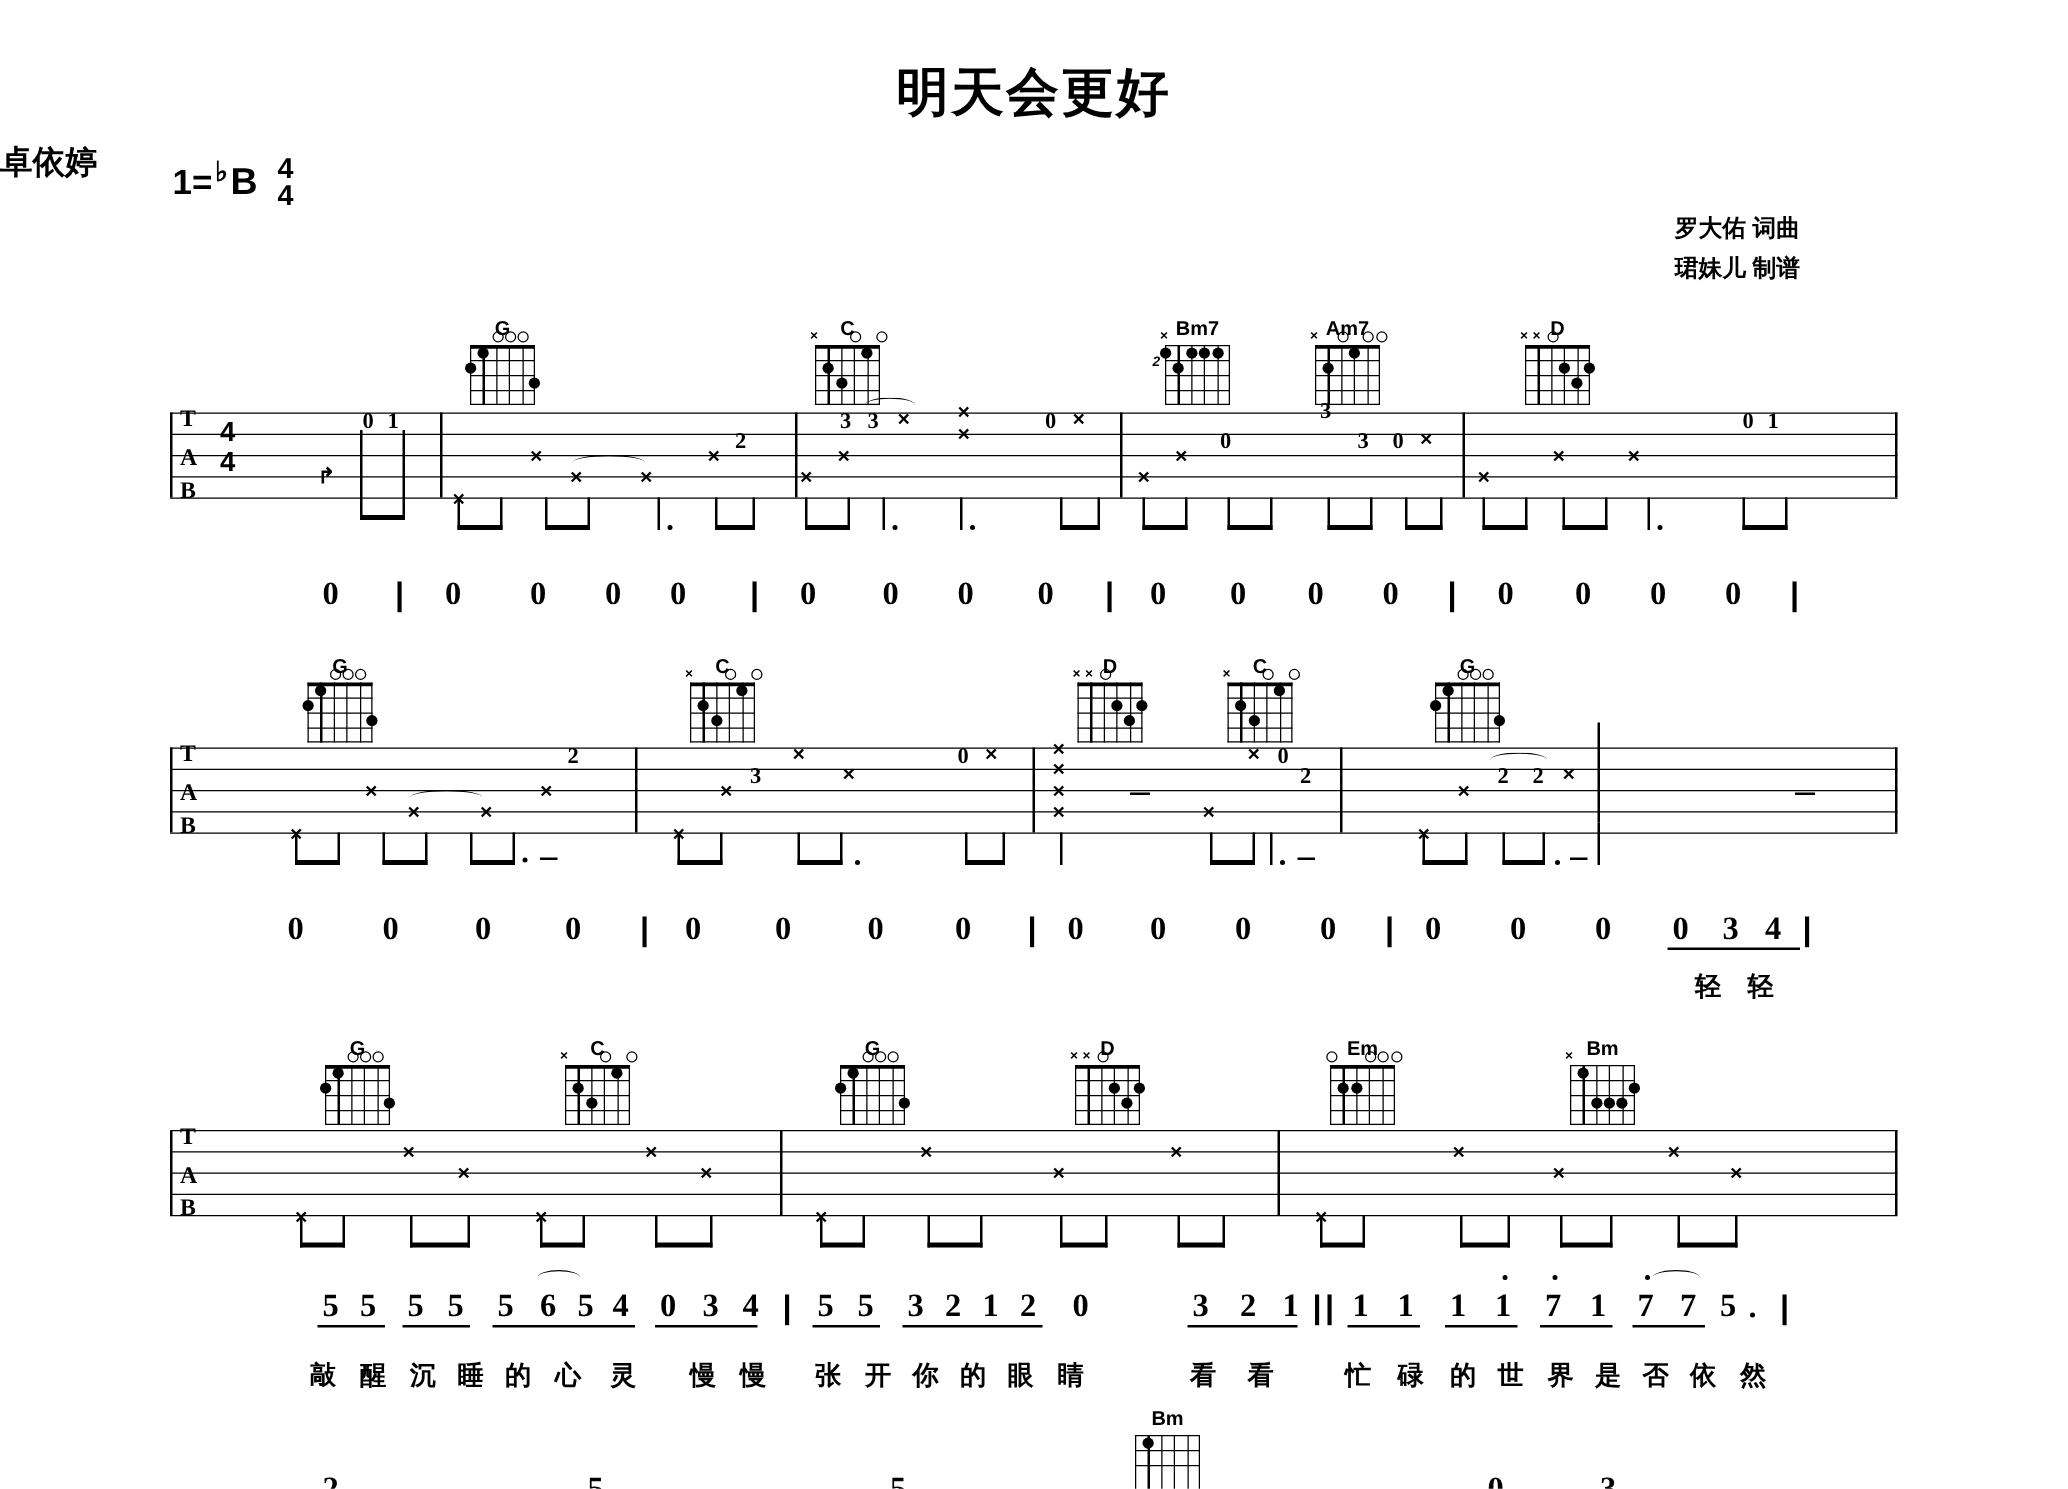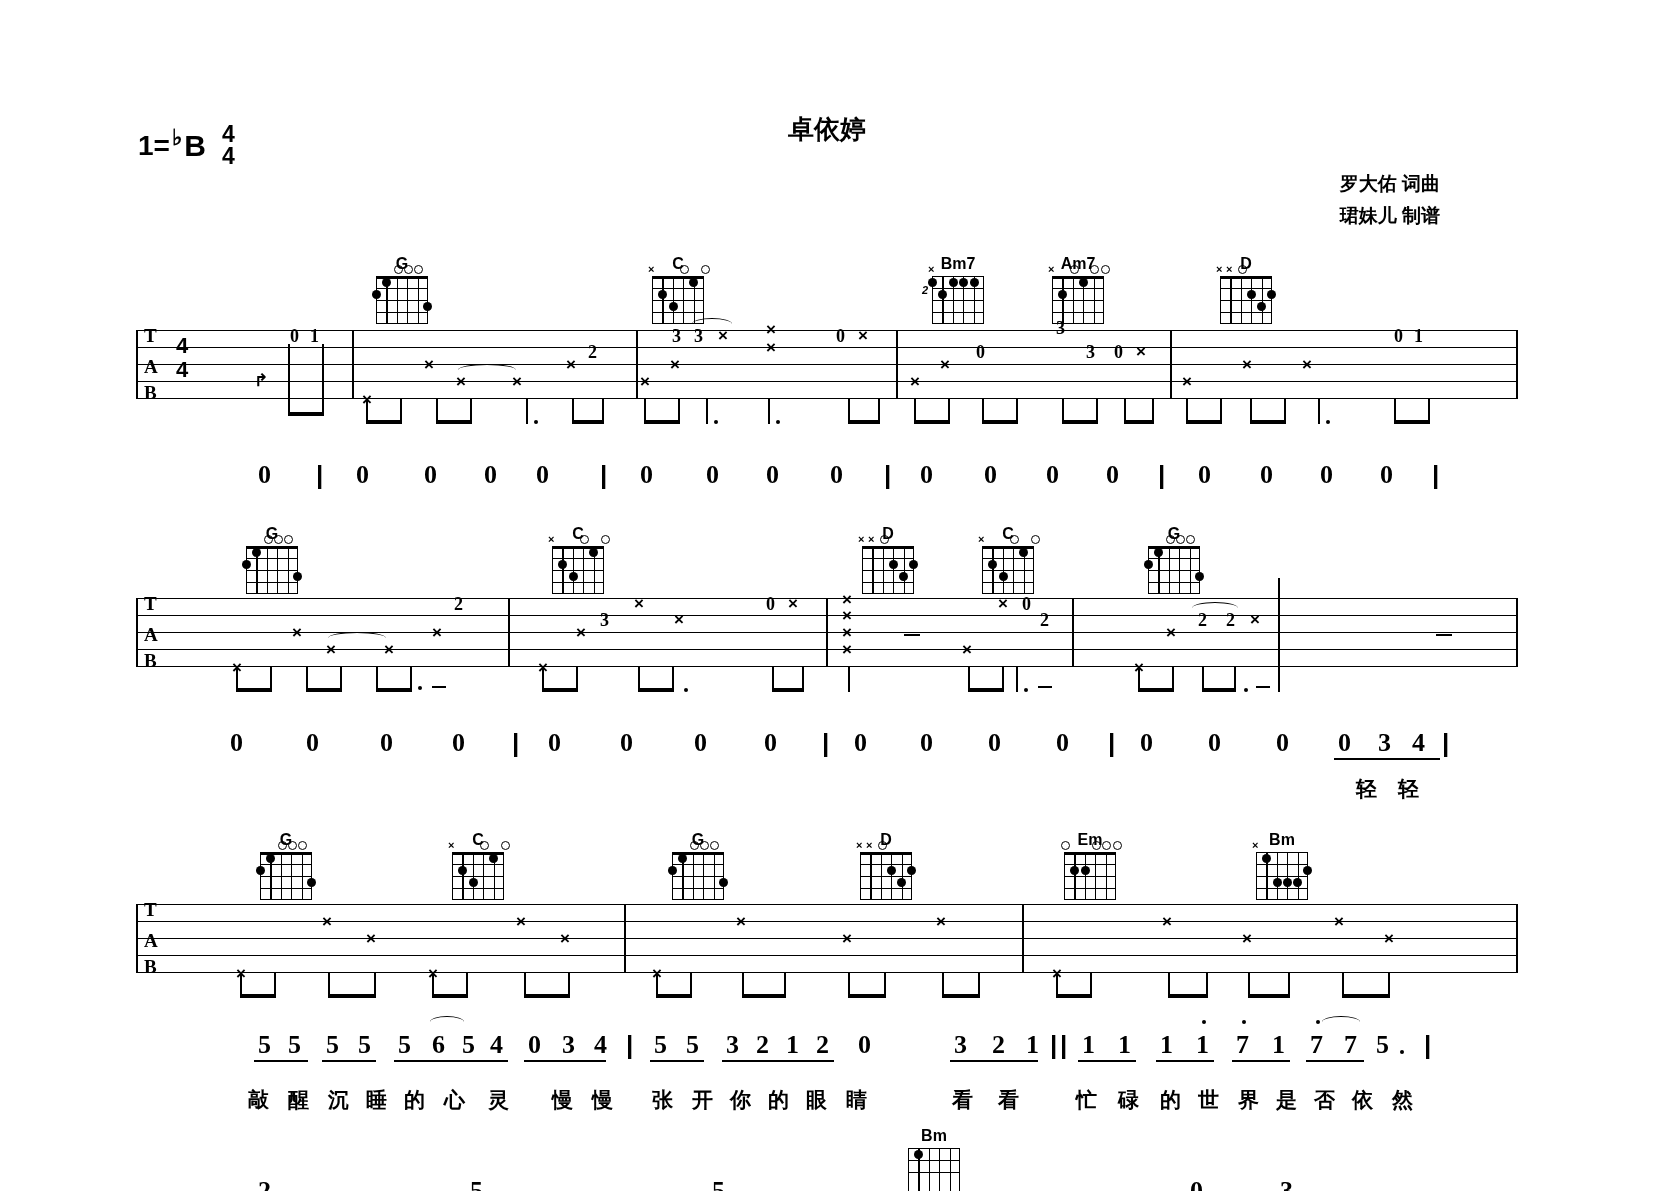--- a/index.html
+++ b/index.html
@@ -1,21 +1,21 @@
 <!DOCTYPE html>
 <html><head>
 <meta charset="utf-8">
 <style>
   html,body{margin:0;padding:0;background:#ffffff;}
   body{width:1654px;height:1191px;position:relative;font-family:"Liberation Sans",sans-serif;color:#000;overflow:hidden;}
   .sheet{position:absolute;inset:0;}
 
   
   .title{position:absolute;left:0;right:0;top:46px;text-align:center;font-size:42px;font-weight:700;letter-spacing:2px;font-family:"Liberation Sans",sans-serif;}
-  .artist{position:absolute;left:0;right:0;top:112px;text-align:center;font-size:26px;font-weight:700;}
+  .artist{position:absolute;left:0;right:0;top:112px;font-size:26px;font-weight:700;}
   .keysig{position:absolute;left:138px;top:124px;font-size:28px;font-weight:700;display:flex;align-items:center;gap:2px;}
   .keysig .flat{font-size:22px;position:relative;top:-8px;}
   .keysig .b{font-size:30px;}
   .meter{display:inline-block;text-align:center;line-height:.95;margin-left:14px;font-size:23px;font-weight:700;}
   .meter span{display:block;}
   .playline{position:absolute;left:138px;top:190px;font-size:21px;font-weight:700;}
   .credits{position:absolute;right:214px;top:168px;text-align:right;font-size:19px;font-weight:700;line-height:1.7;}
 
   
   .system{position:absolute;left:0;right:0;}
@@ -50,20 +50,21 @@
   .melbar{position:absolute;font-size:26px;font-weight:700;}
   .lyr{position:absolute;font-size:21px;font-weight:700;}
   .underline1{position:absolute;height:1.8px;background:#000;}
   .updot{position:absolute;width:4px;height:4px;border-radius:50%;background:#000;}
 </style>
 </head>
 <body>
 
 <div class="sheet">
 
+  <div class="title">明天会更好</div>
   <div class="artist">卓依婷</div>
 
   <div class="keysig">
     <span>1=</span>
     <span class="flat">♭</span>
     <span class="b">B</span>
     <span class="meter">
       <span>4</span>
       <span>4</span>
     </span>

